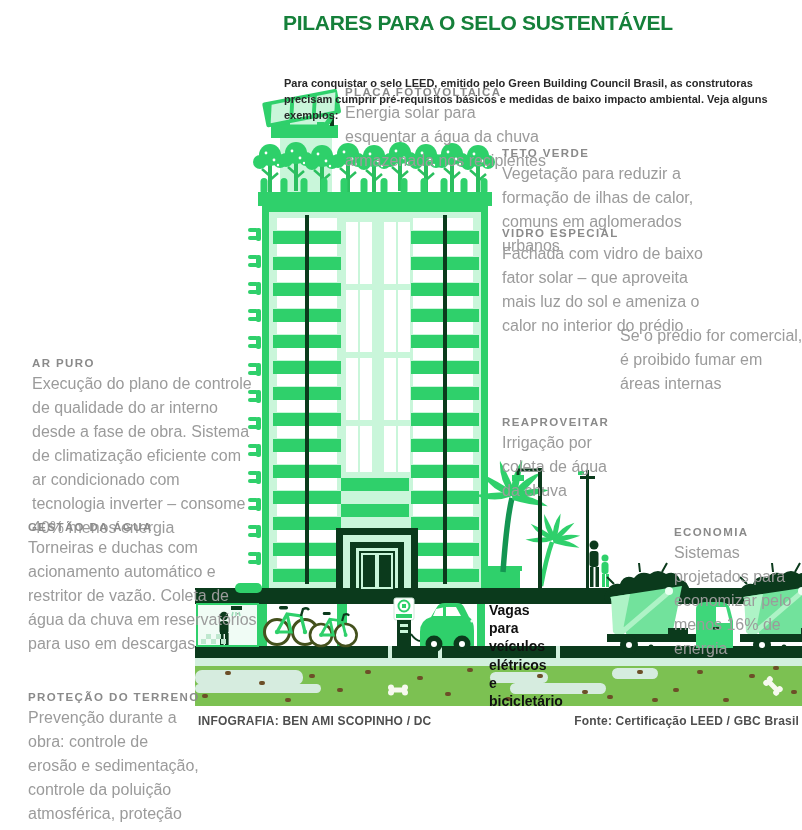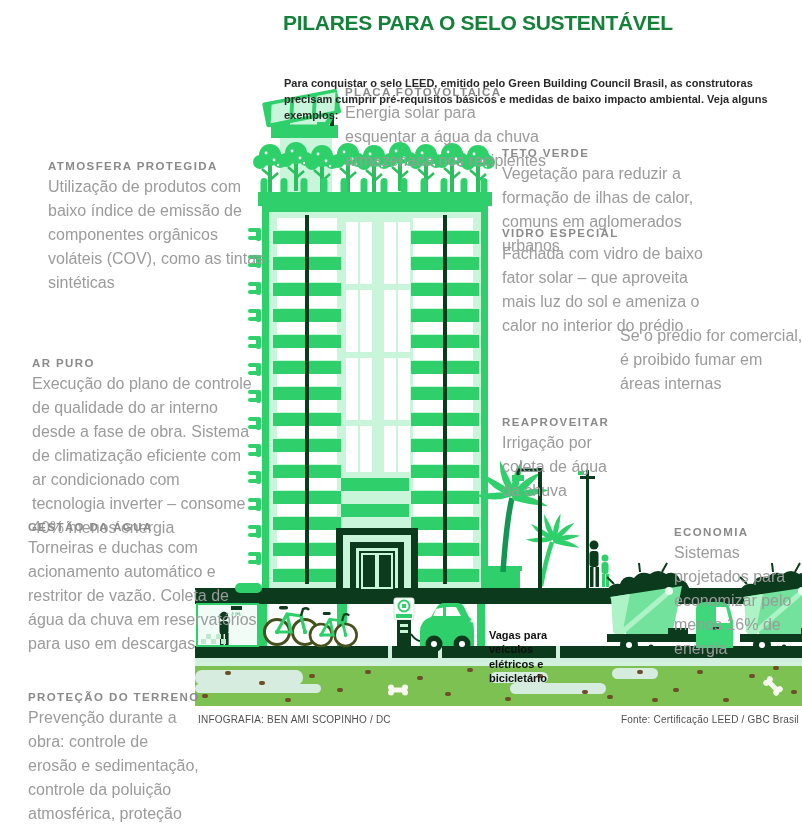--- a/index.html
+++ b/index.html
@@ -7,23 +7,23 @@
          font-family:"Liberation Sans",sans-serif;}
   .illus{position:absolute;left:0;top:0;width:802px;height:830px;}
   .title{position:absolute;left:283px;top:11px;font-size:21px;font-weight:800;
          letter-spacing:-0.3px;color:#15803a;white-space:nowrap;}
   .subtitle{position:absolute;left:284px;top:39px;width:515px;font-size:11px;font-weight:bold;
             line-height:1.45;color:#282828;margin-top:37px;}
   .sec{position:absolute;}
   .sec h3{margin:0 0 3px 0;font-size:11.5px;font-weight:bold;letter-spacing:1.4px;color:#8a8a8a;
           white-space:nowrap;}
   .sec p{margin:0;font-size:16px;line-height:1.5;color:#9b9b9b;}
-  .vagas{position:absolute;left:489px;top:601px;width:64px;font-size:11px;font-weight:bold;
-         line-height:1.3;color:#101010;margin-top:27px;}
-  .credit{position:absolute;top:714px;font-size:10px;font-weight:normal;color:#4f4f4f;
+  .vagas{position:absolute;left:489px;top:601px;width:64px;font-size:14px;font-weight:bold;
+         line-height:1.3;color:#101010;}
+  .credit{position:absolute;top:714px;font-size:12px;font-weight:bold;color:#4f4f4f;
           letter-spacing:0.2px;}
   .credit-left{left:198px;}
   .credit-right{right:3px;text-align:right;}
 </style>
 </head>
 <body>
 
 <div class="stage">
 
   <svg class="illus" viewBox="0 0 802 830">
@@ -317,24 +317,20 @@
   </svg>
 
   <div class="title">PILARES PARA O SELO SUSTENTÁVEL</div>
   <div class="subtitle">Para conquistar o selo LEED, emitido pelo Green Building Council Brasil, as construtoras precisam cumprir pré-requisitos básicos e medidas de baixo impacto ambiental. Veja alguns exemplos:</div>
 
   <div class="sec" style="left:345px;top:86px;width:205px;">
     <h3>PLACA FOTOVOLTAICA</h3>
     <p>Energia solar para esquentar a água da chuva armazenada nos recipientes</p>
   </div>
 
-  <div class="sec" style="left:48px;top:160px;width:222px;">
-    <h3>ATMOSFERA PROTEGIDA</h3>
-    <p>Utilização de produtos com baixo índice de emissão de componentes orgânicos voláteis (COV), como as tintas sintéticas</p>
-  </div>
 
   <div class="sec" style="left:502px;top:227px;width:220px;">
     <h3>VIDRO ESPECIAL</h3>
     <p>Fachada com vidro de baixo fator solar – que aproveita mais luz do sol e ameniza o calor no interior do prédio</p>
   </div>
 
   <div class="sec" style="left:502px;top:147px;width:240px;">
     <h3>TETO VERDE</h3>
     <p>Vegetação para reduzir a formação de ilhas de calor, comuns em aglomerados urbanos</p>
   </div>

